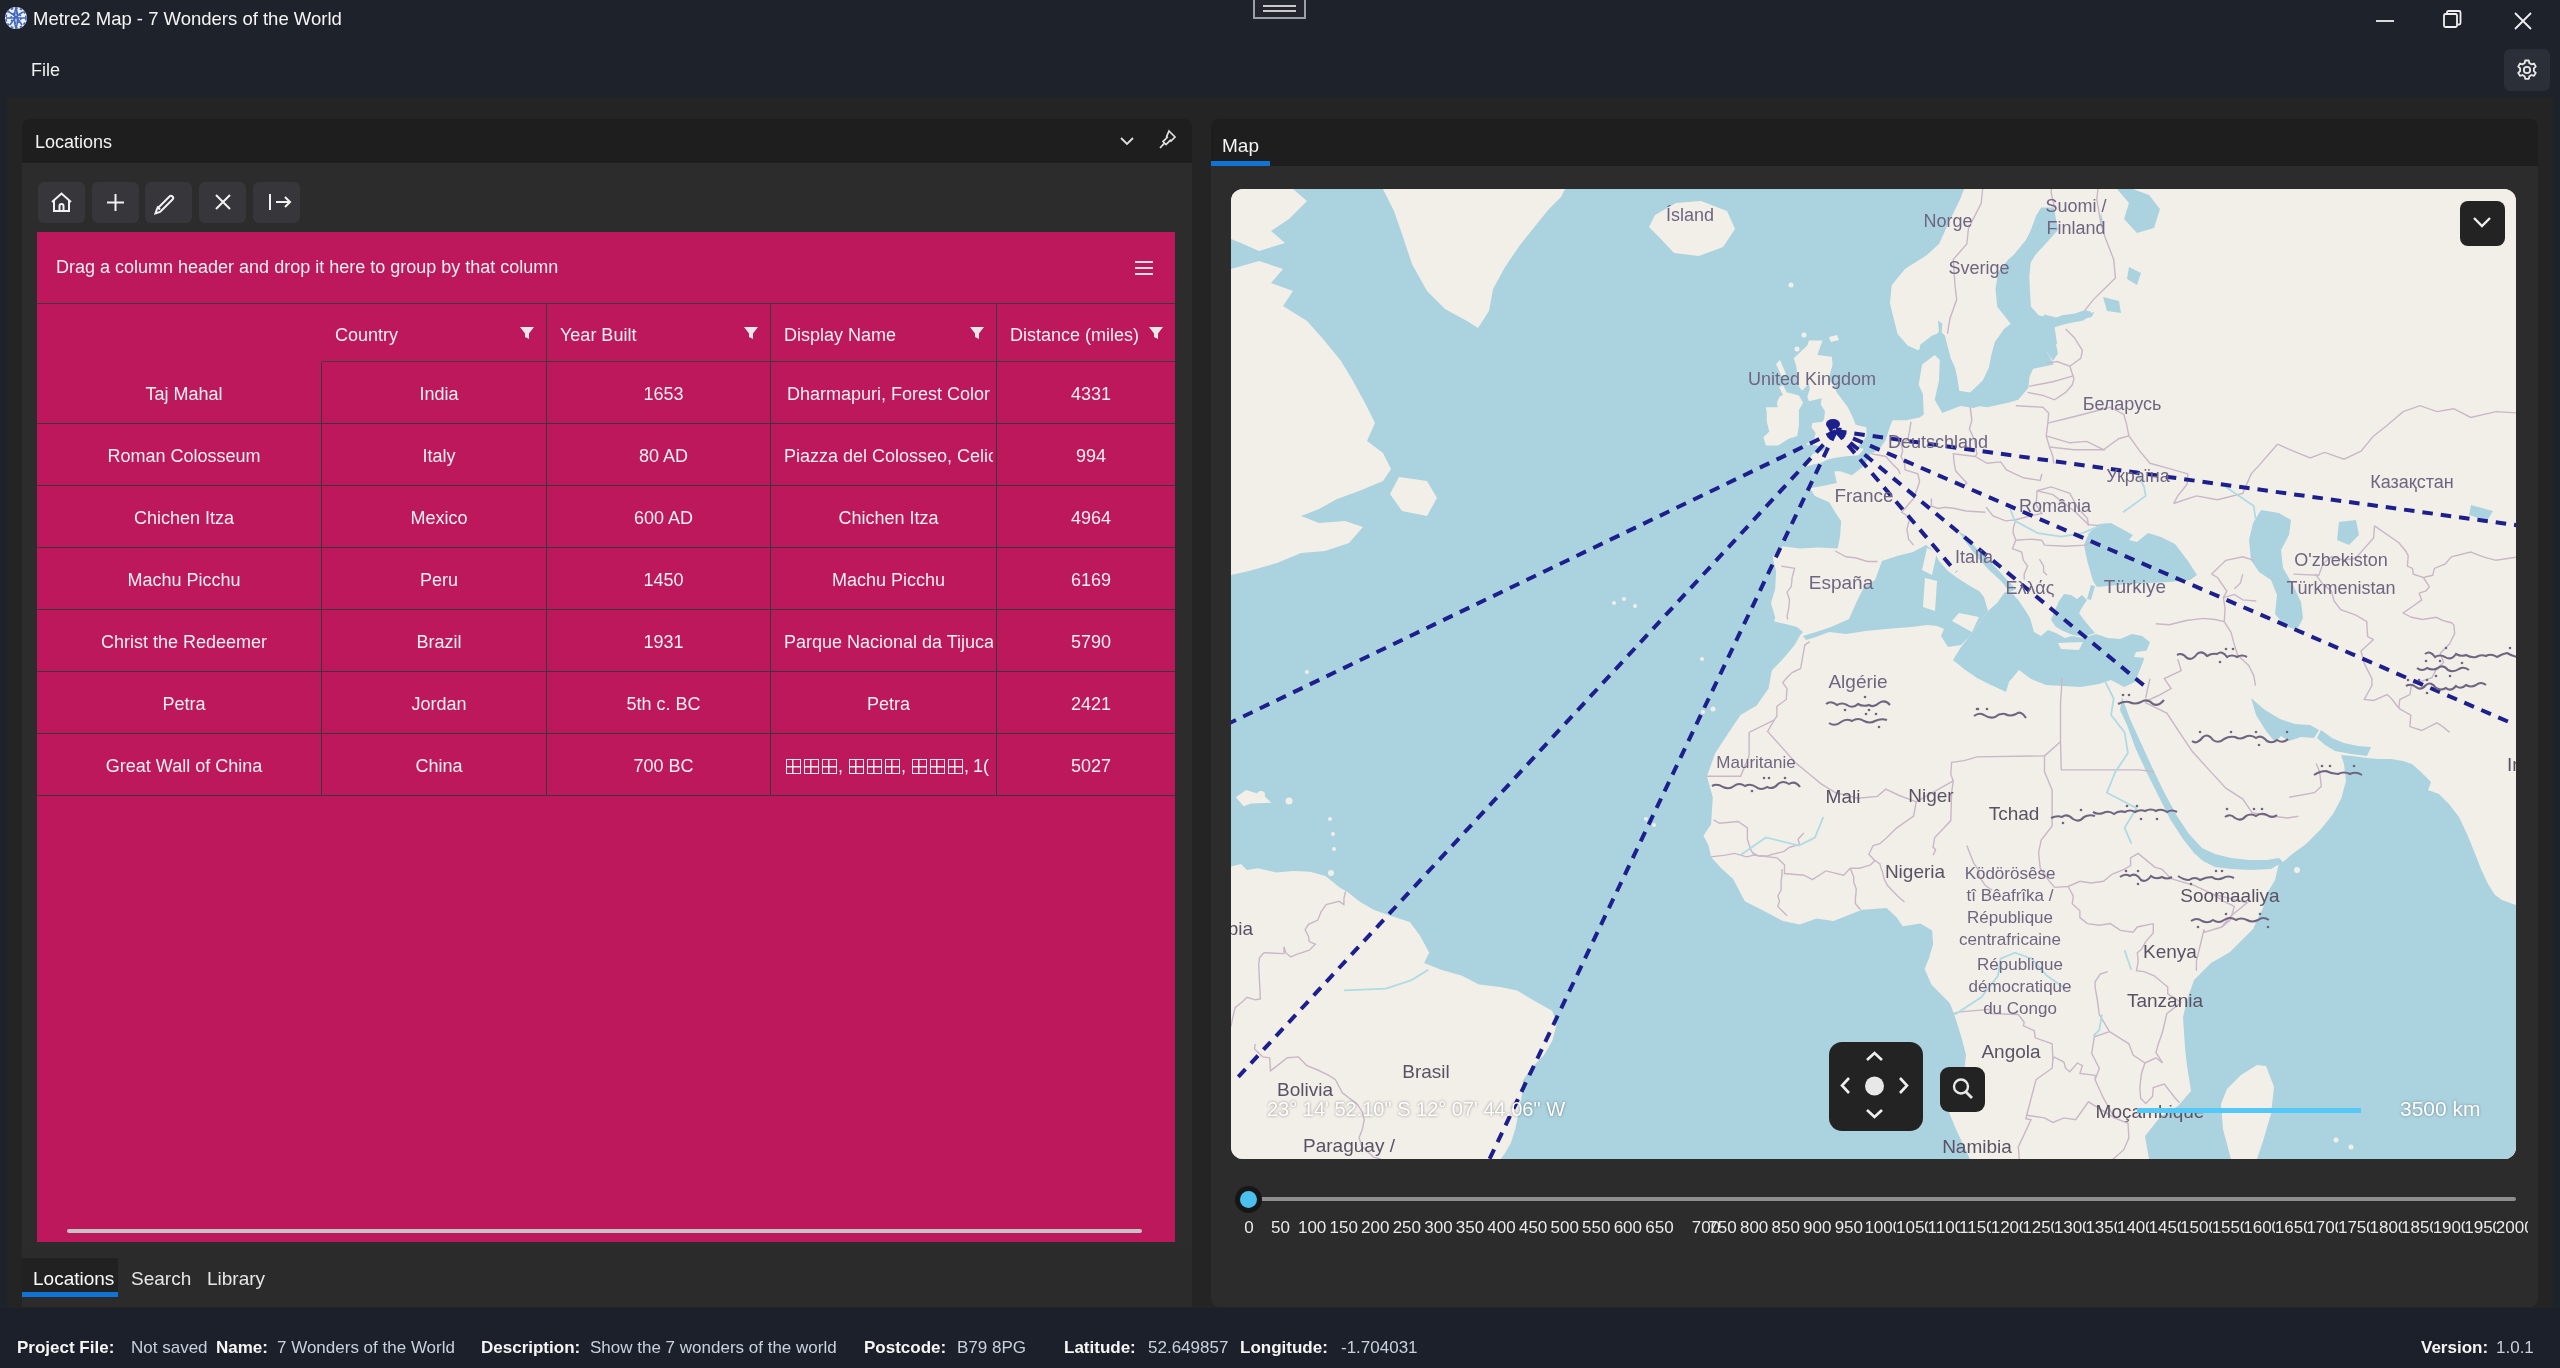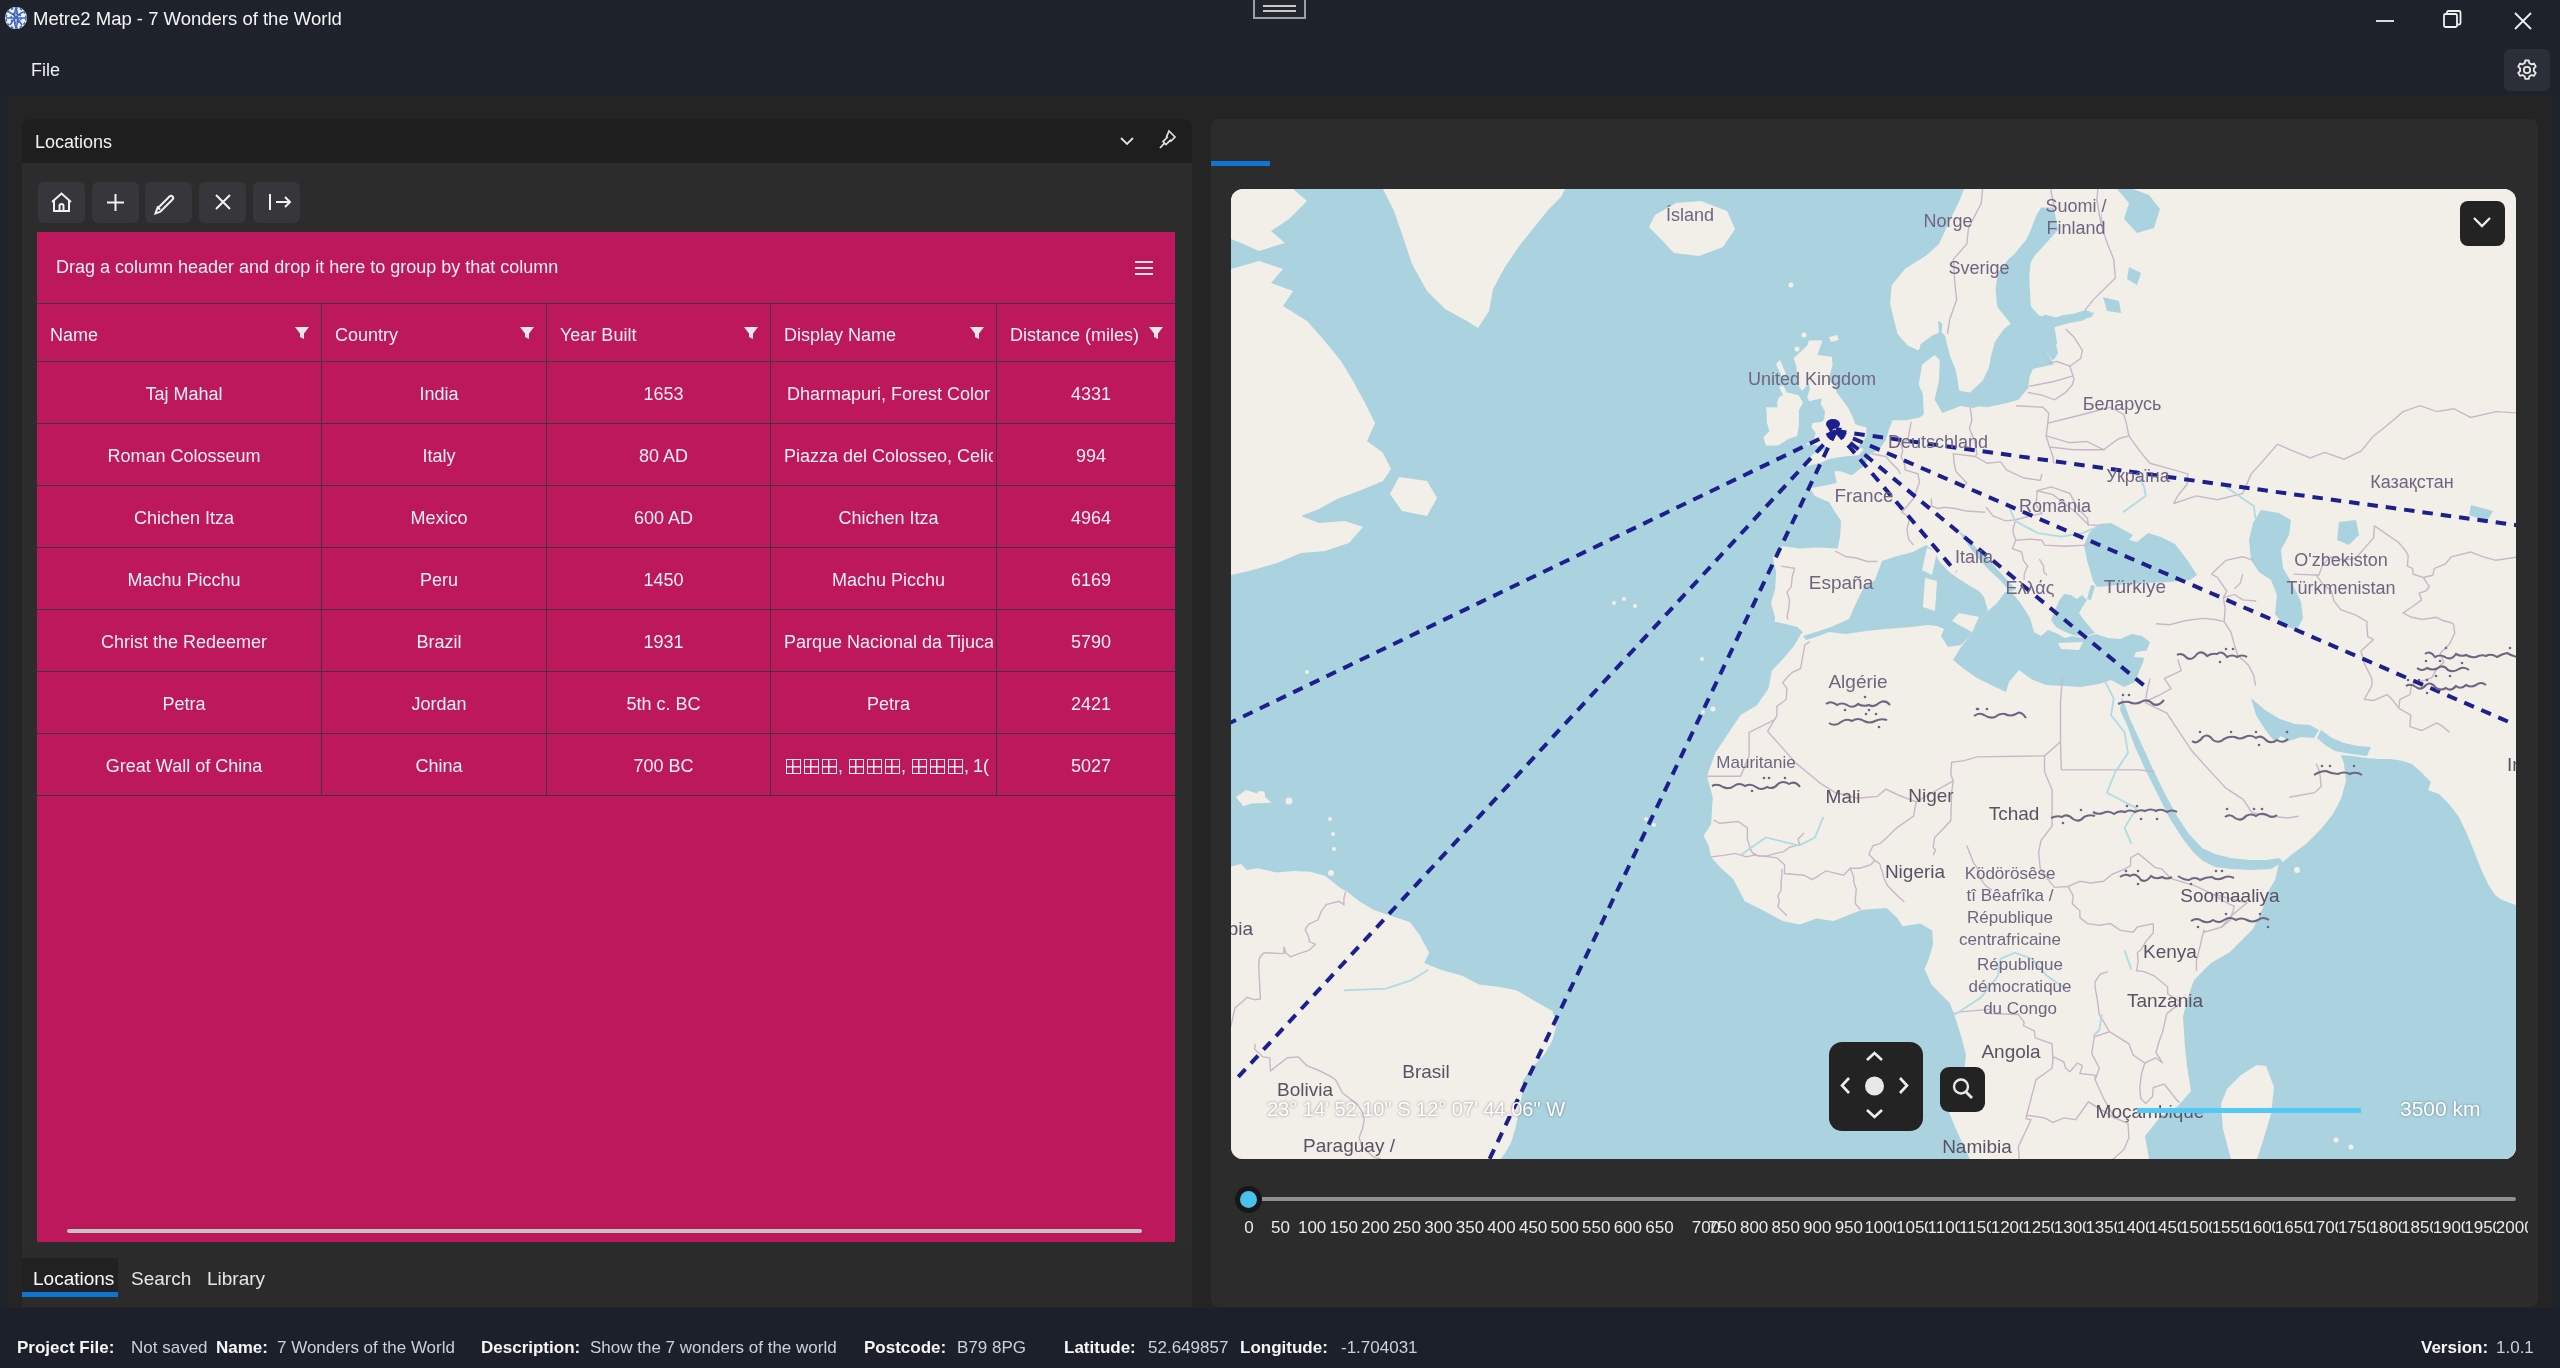--- a/index.html
+++ b/index.html
@@ -121,26 +121,20 @@
 <div id="grid">
   <div id="groupbar">
       <span>Drag a column header and drop it here to group by that column</span>
     <svg class="abs" style="left:1096px;top:26px" width="22" height="20" viewBox="0 0 22 20">
         <g stroke="#e0e0e0" stroke-width="2">
           <path d="M2,4 H20 M2,10 H20 M2,16 H20"></path>
         </g>
       </svg>
   </div>
   <div class="hrow">
-    <div class="hcell c0">
-        <span>Name</span>
-        <svg style="position:absolute;right:10px;top:20px" width="18" height="18" viewBox="0 0 18 18">
-          <path d="M2,3 H16 L11,9.5 V15 L7,13 V9.5 Z" fill="#e8e8e8"></path>
-        </svg>
-      </div>
     <div class="hcell c1">
         <span>Country</span>
         <svg style="position:absolute;right:10px;top:20px" width="18" height="18" viewBox="0 0 18 18">
           <path d="M2,3 H16 L11,9.5 V15 L7,13 V9.5 Z" fill="#e8e8e8"></path>
         </svg>
       </div>
     <div class="hcell c2">
         <span>Year Built</span>
         <svg style="position:absolute;right:10px;top:20px" width="18" height="18" viewBox="0 0 18 18">
           <path d="M2,3 H16 L11,9.5 V15 L7,13 V9.5 Z" fill="#e8e8e8"></path>
@@ -283,20 +277,23 @@
 <div id="hscroll"></div>
 <div id="tabstrip">
   <div id="acttab"></div>
     <div id="actline"></div>
   <span class="tabt" style="left:11px;color:#fafafa">Locations</span>
   <span class="tabt" style="left:109px">Search</span>
   <span class="tabt" style="left:185px">Library</span>
 </div>
 
 <div id="rpanel" class="panel">
+  <div class="phead">
+      <span>Map</span>
+    </div>
   <div id="mapline"></div>
   <div id="mapbox">
       <svg id="mapsvg" width="1285" height="970" viewBox="0 0 1285 970">
 <rect width="1285" height="970" fill="#abd3df"></rect>
 <path d="M864.1,-11.4 L869.2,18.6 L874.2,45.1 L875.9,74.2 L869.2,99.9 L862.4,115.9 L859.0,126.3 L852.3,131.4 L835.4,134.8 L823.6,138.2 L826.1,154.8 L816.0,162.9 L822.8,175.6 L799.1,180.4 L797.4,198.8 L787.3,210.8 L777.2,213.8 L756.1,218.2 L734.1,215.3 L711.3,224.0 L703.7,210.8 L708.0,191.2 L708.8,170.9 L703.7,166.1 L691.1,175.6 L687.7,195.8 L691.9,204.9 L692.8,225.5 L688.6,228.4 L675.1,231.3 L661.5,231.3 L658.2,239.8 L654.8,251.0 L648.0,260.7 L639.6,264.8 L632.9,276.9 L621.0,286.2 L609.2,282.2 L603.3,282.2 L605.8,294.0 L594.0,296.6 L578.8,299.2 L583.9,306.9 L598.2,313.3 L604.2,323.3 L610.1,331.9 L609.2,346.5 L606.7,359.6 L587.3,358.4 L568.7,359.6 L551.8,357.3 L541.7,367.8 L545.1,382.8 L544.2,399.8 L540.0,414.2 L544.2,428.3 L543.4,432.6 L553.5,434.8 L566.2,438.0 L572.1,443.3 L569.6,445.4 L563.6,455.9 L553.5,468.3 L540.9,481.6 L537.5,499.6 L525.7,516.4 L509.6,526.1 L497.8,543.4 L484.3,564.1 L475.9,587.3 L481.8,608.3 L480.1,635.2 L472.5,646.8 L477.6,656.5 L480.1,667.9 L490.2,679.2 L502.0,689.7 L507.9,701.0 L513.8,712.2 L530.7,720.8 L551.8,732.0 L568.7,735.4 L585.6,729.4 L602.5,732.0 L617.7,726.0 L631.2,720.8 L642.1,720.0 L655.6,719.1 L665.8,728.6 L671.7,737.2 L689.4,734.6 L701.2,741.4 L702.1,755.2 L697.8,769.7 L693.6,780.0 L700.4,795.4 L718.9,814.3 L723.2,825.5 L727.4,838.4 L730.8,849.6 L735.0,866.1 L733.3,881.9 L724.8,890.7 L721.5,905.7 L718.1,923.5 L724.8,939.7 L733.3,957.9 L741.7,976.0 L741,970 L1285,970 L1285,0 L864,0 Z" fill="#f2efe9"></path>
 <path d="M737.5,-11.4 L729.1,10.2 L718.1,33.1 L708.0,55.0 L695.3,66.6 L674.2,79.8 L660.7,96.3 L659.0,114.2 L663.2,131.4 L666.6,144.9 L676.7,156.4 L686.9,161.3 L699.5,153.2 L708.8,141.6 L713.9,146.6 L716.4,156.4 L719.8,169.3 L724.0,178.8 L726.5,189.7 L728.2,201.8 L739.2,203.4 L751.9,191.2 L757.8,178.8 L760.3,166.1 L763.7,153.2 L773.0,139.9 L779.7,134.8 L766.2,117.7 L764.5,99.9 L767.0,83.5 L777.2,70.4 L791.5,58.9 L799.1,43.1 L805.0,26.9 L810.1,18.6 L822.8,18.6 L827.0,41.1 L812.6,56.9 L800.0,70.4 L798.3,87.2 L799.1,105.3 L800.0,117.7 L807.6,126.3 L821.9,129.7 L831.2,126.3 L843.9,124.6 L854.0,121.1 L865.8,124.6 L874.2,110.6 L884.4,83.5 L880.1,55.0 L869.2,31.0 L871.7,10.2 L869.2,-11.4 Z" fill="#f2efe9"></path>
 <path d="M810.1,22.8 L803.3,35.1 L794.9,51.1 L782.2,66.6 L772.1,81.7 L768.7,96.3 L769.6,110.6 L773.0,119.4 L781.4,126.3 L792.4,126.3 L797.4,117.7 L796.6,103.5 L796.6,89.0 L798.3,76.0 L805.0,64.7 L814.3,53.0 L819.4,37.1 L818.5,24.9 Z" fill="#abd3df"></path>
 <path d="M813.5,125.5 L827.0,128.9 L840.5,128.9 L852.3,126.3 L863.3,122.9 L860.7,128.0 L847.2,131.4 L832.0,133.1 L818.5,133.1 L810.1,129.7 Z" fill="#abd3df"></path>
 <path d="M808.4,129.7 L794.1,143.2 L786.5,158.0 L778.9,174.1 L764.5,188.1 L750.2,198.8 L735.0,207.8 L728.2,216.7 L742.6,218.9 L759.5,213.8 L778.9,211.6 L789.0,204.9 L795.7,194.3 L801.7,180.4 L808.4,169.3 L815.2,154.8 L818.5,139.9 L820.2,132.3 Z" fill="#abd3df"></path>
 <path d="M689.4,155.6 L701.2,146.6 L709.7,143.2 L712.2,151.5 L714.7,162.9 L716.4,175.6 L720.6,186.6 L724.0,195.8 L724.8,204.1 L712.2,207.8 L711.3,198.8 L711.3,188.1 L712.2,174.1 L707.1,164.5 L695.3,169.3 L687.7,164.5 Z" fill="#abd3df"></path>

